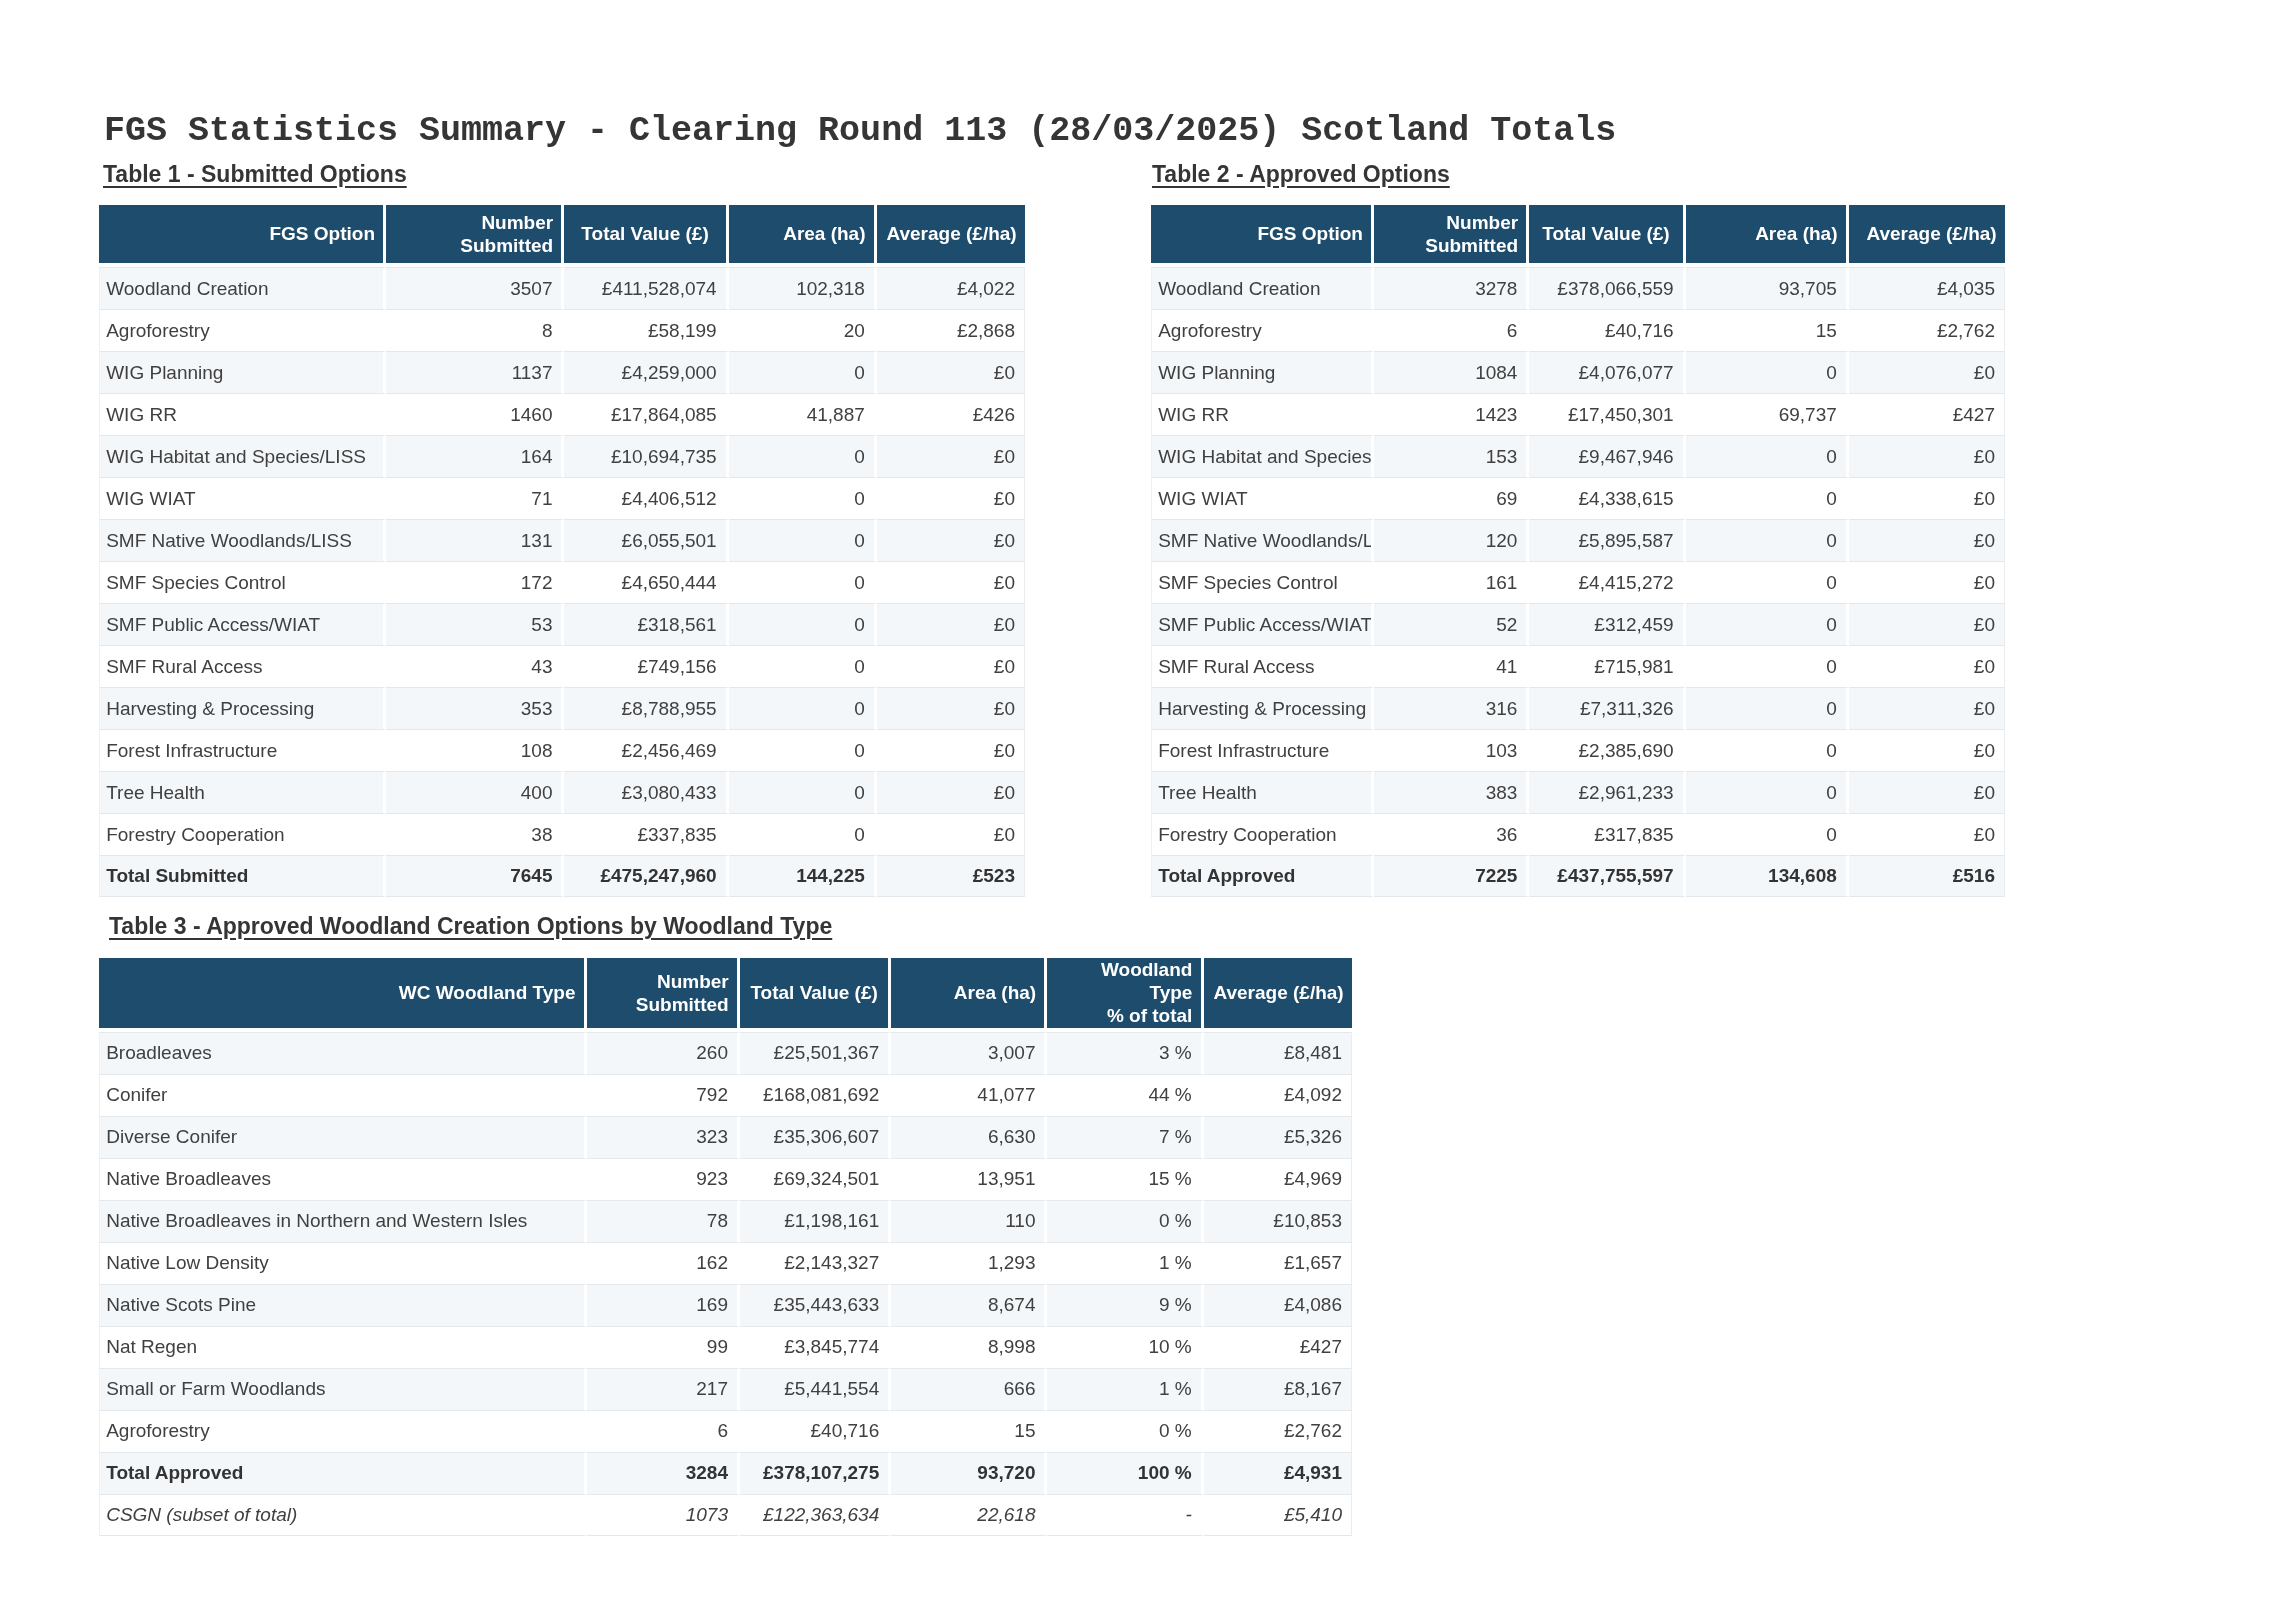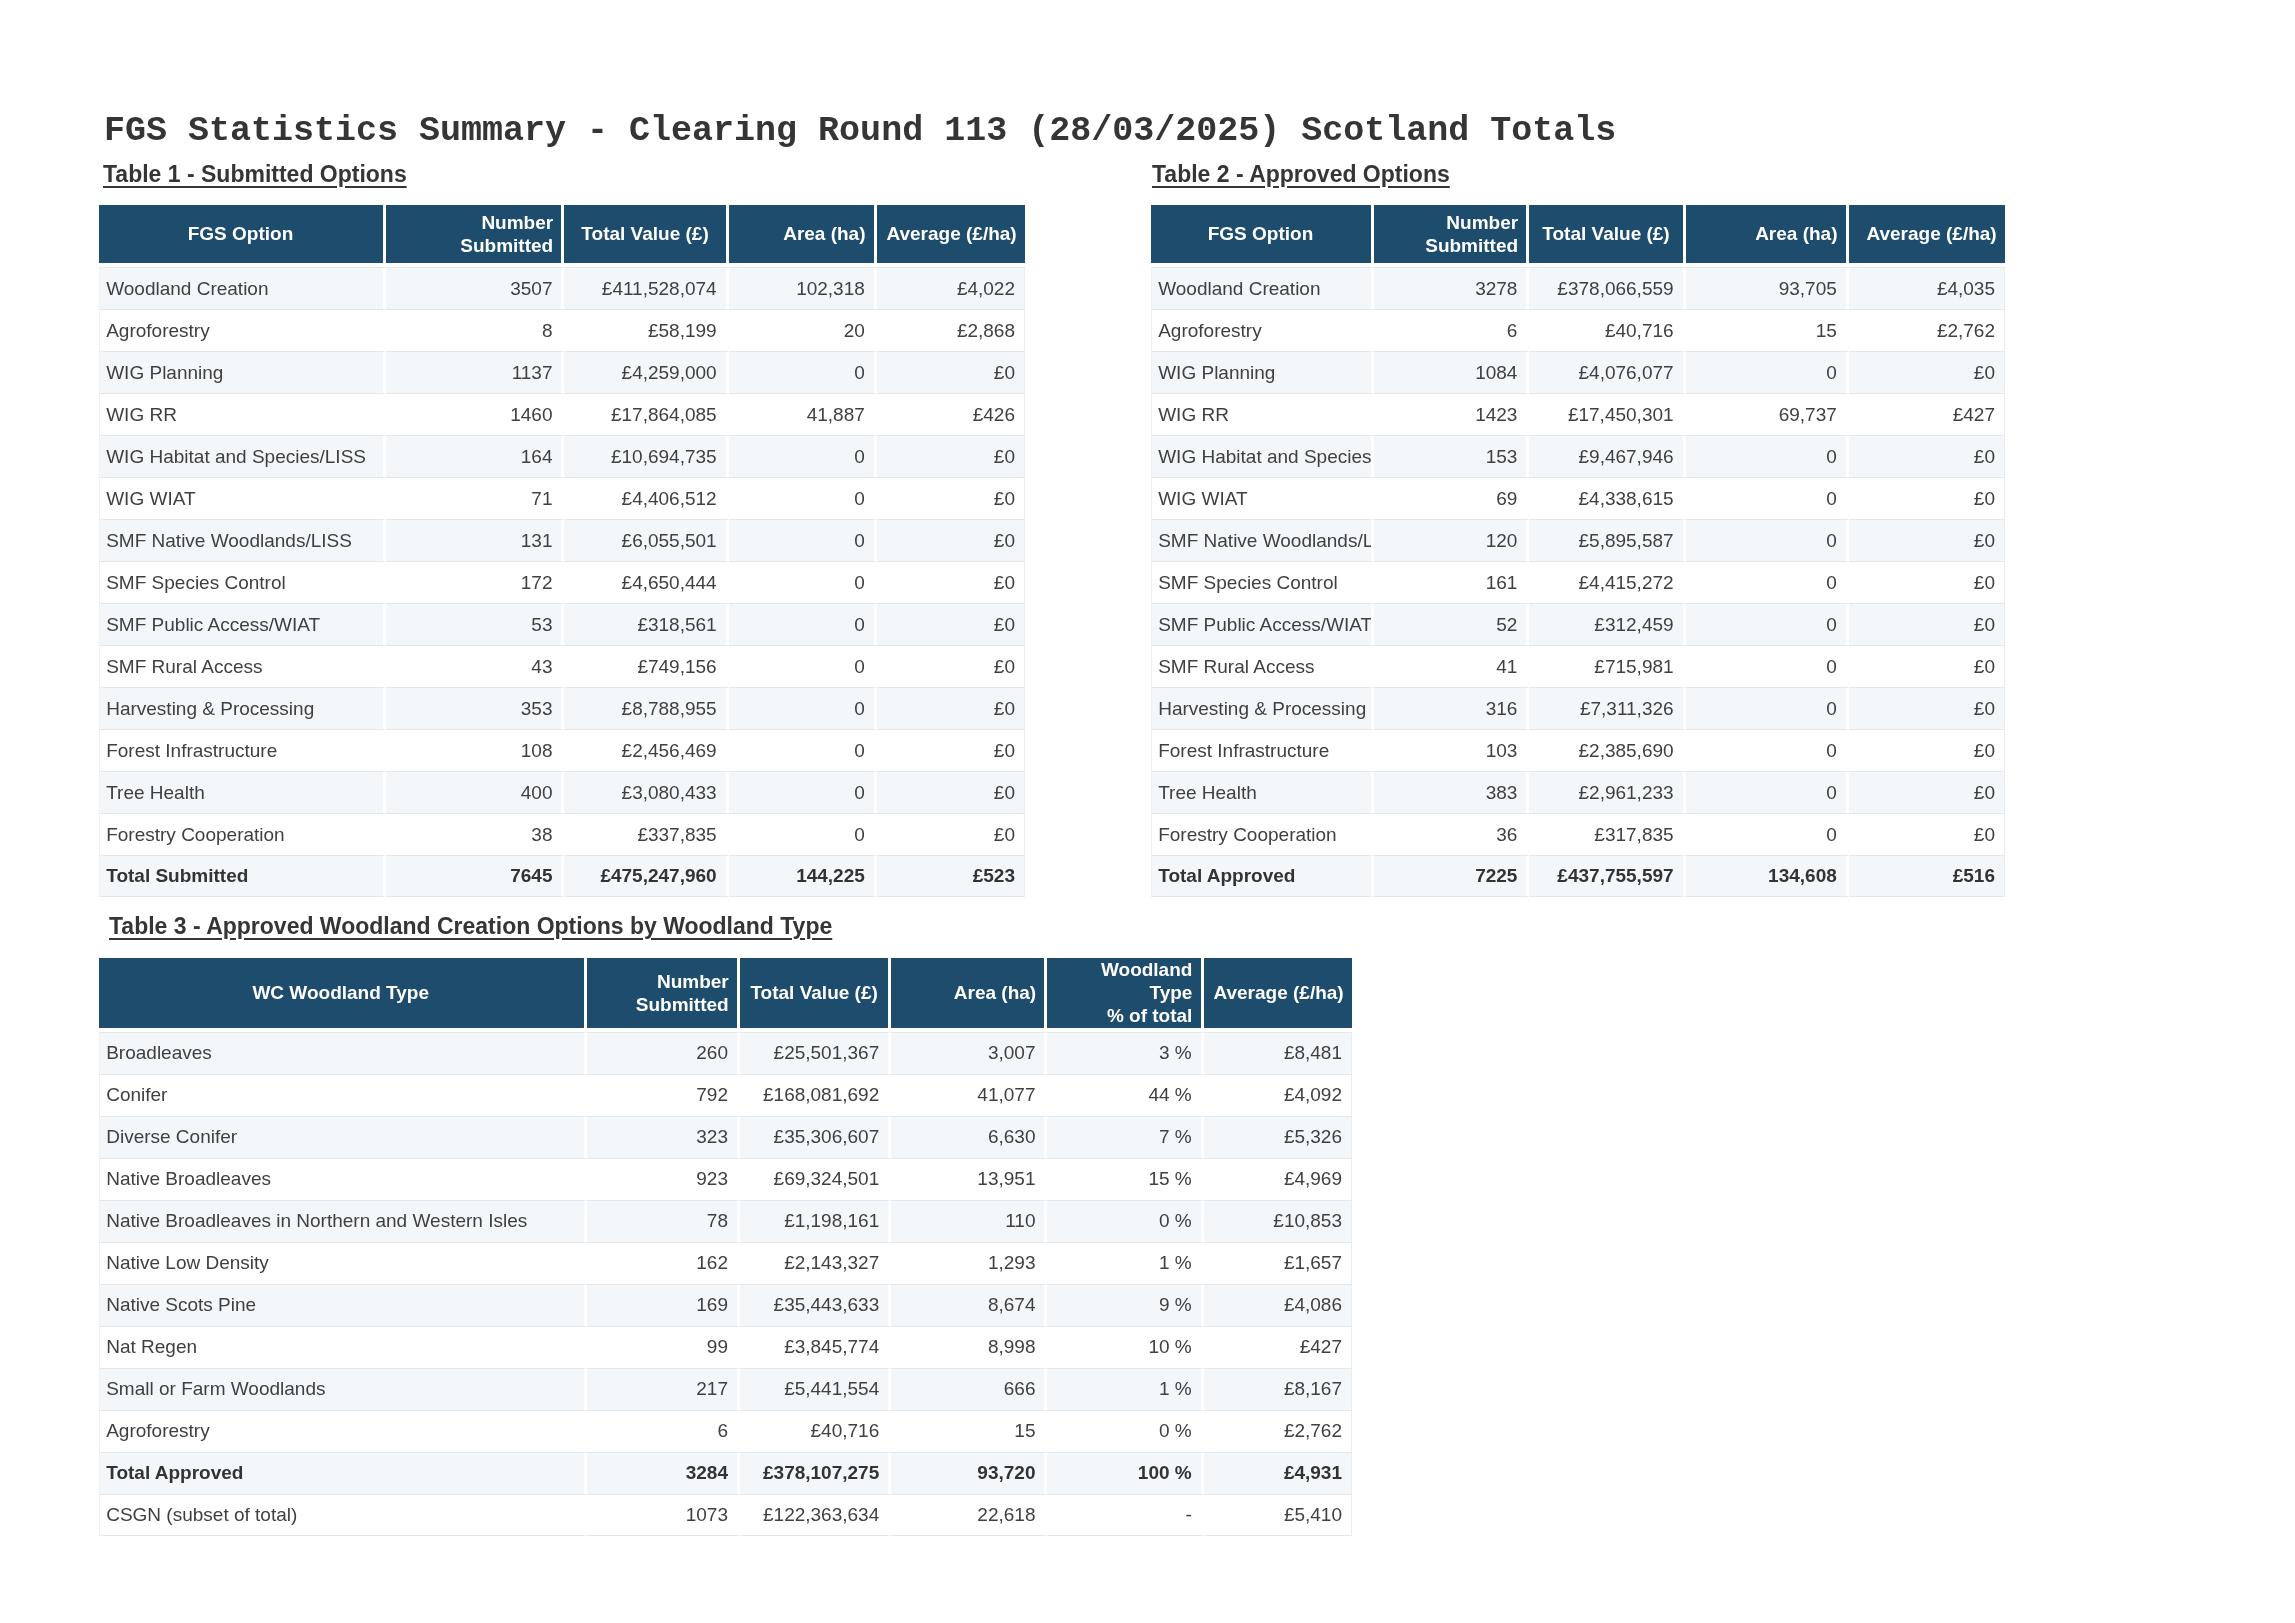--- a/index.html
+++ b/index.html
@@ -34,37 +34,37 @@
   #t3 col.c0{width:487px}#t3 col.c1{width:153px}#t3 col.c2{width:151px}#t3 col.c3{width:156px}#t3 col.c4{width:156px}#t3 col.c5{width:148px}
 
   th{
     background:var(--header-bg,#1e4c6d);color:#ffffff;font-weight:700;
     height:62px;box-sizing:border-box;padding:0 8.3px;
     white-space:pre-line;line-height:1.22;
     text-align:right;vertical-align:middle;
     border-right:3.5px solid #ffffff;border-bottom:4.9px solid #ffffff;
     overflow:hidden;
   }
-  th:first-child{text-align:center;padding-left:7px;}
+  th:first-child{text-align:right;padding-left:7px;}
   th:last-child{border-right:none;margin-left:27px;}
   table.fgs th:nth-child(3){text-align:center;}
 
   td{
     height:42px;box-sizing:border-box;padding:0 9px;
     border-right:3.5px solid #ffffff;border-top:0.7px solid #e3e8ec;
     text-align:right;vertical-align:middle;
     white-space:nowrap;overflow:hidden;
   }
   td:first-child{text-align:left;padding-left:6.2px;padding-right:4.2px;border-left:0.7px solid #eef1f4;}
   td:last-child{border-right:0.7px solid #e9edf0;}
   tbody tr:last-child td{border-bottom:0.7px solid #e3e8ec;}
   tbody tr:nth-child(odd) td{background:var(--stripe,#f3f7fa);}
   tbody tr:nth-child(even) td{background:#ffffff;}
   tr.row-total td{font-weight:700;color:#333333;}
-  tr.row-csgn td{}
+  tr.row-csgn td{font-style:italic;}
 </style>
 </head>
 <body>
 
 <h1 class="page-title">FGS Statistics Summary - Clearing Round 113 (28/03/2025) Scotland Totals</h1>
 
 <p class="table-caption" id="cap1">Table 1 - Submitted Options</p>
 <p class="table-caption" id="cap2">Table 2 - Approved Options</p>
 <p class="table-caption" id="cap3">Table 3 - Approved Woodland Creation Options by Woodland Type</p>
 

